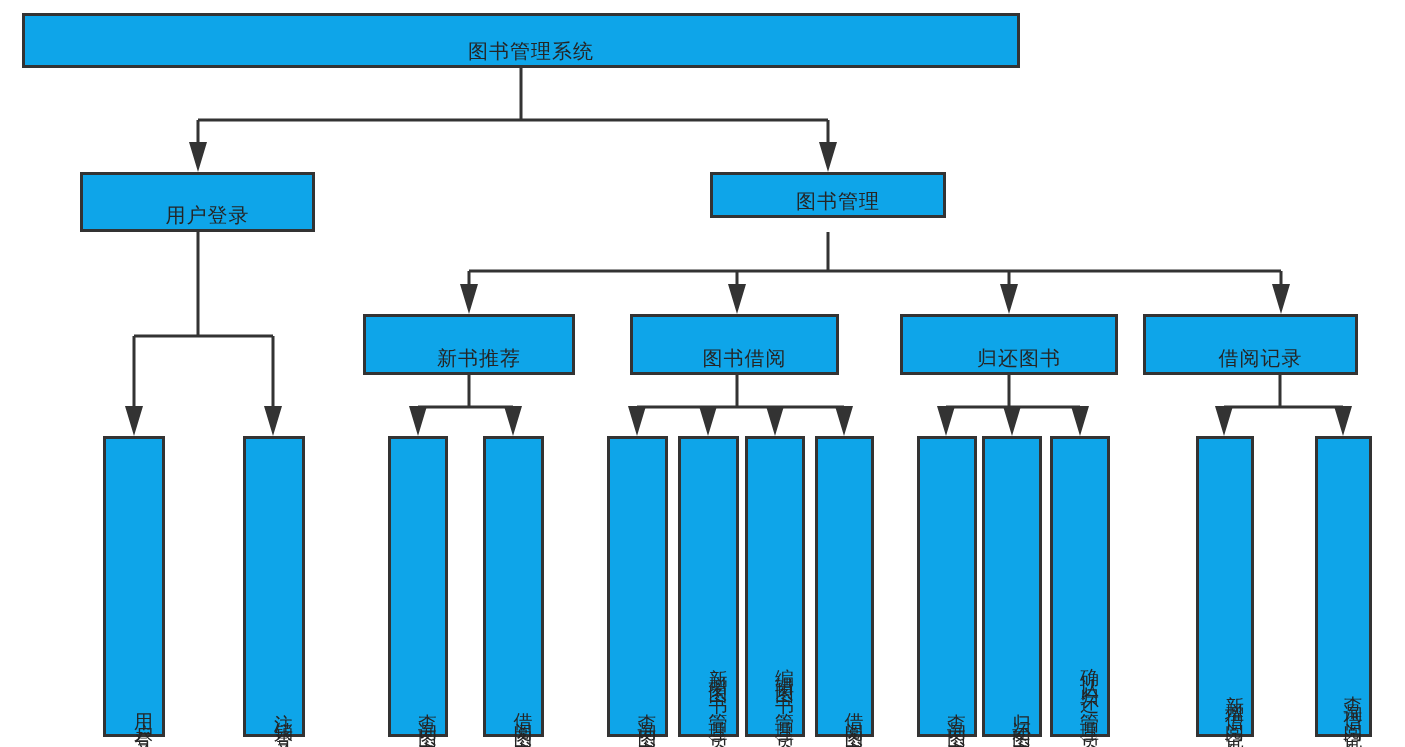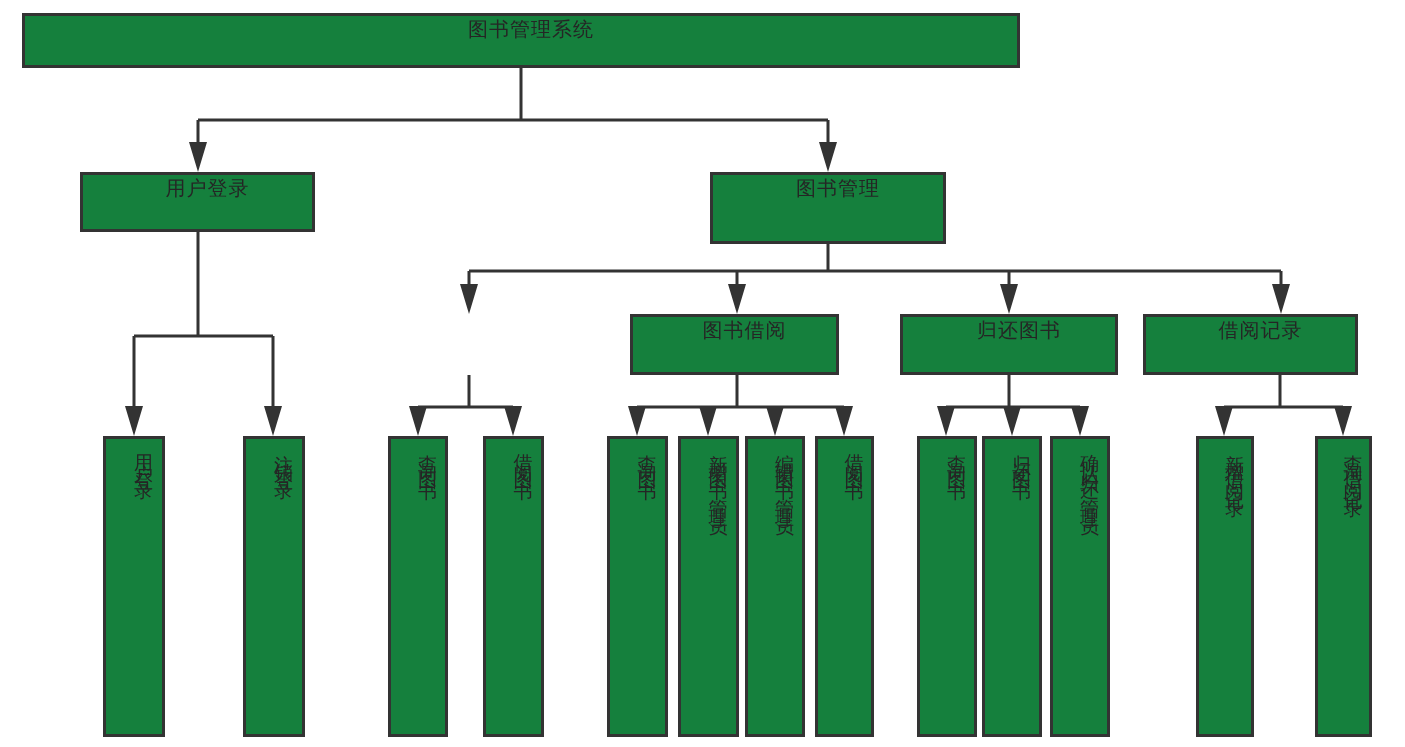--- a/index.html
+++ b/index.html
@@ -12,24 +12,24 @@
     overflow: hidden;
   }
   svg.connectors {
     position: absolute;
     left: 0; top: 0;
     z-index: 1;
   }
   .box {
     position: absolute;
     box-sizing: border-box;
-    background: #15803d;
+    background: #0ea5e9;
     border: 3px solid #333333;
     display: flex;
-    align-items: flex-start;
+    align-items: flex-end;
     justify-content: center;
     color: #252525;
     z-index: 2;
     padding-left: 20px;
   }
   .box.h { font-size: 20px; letter-spacing: 1px; }
   .box.v .vtext {
     writing-mode: vertical-rl;
     text-orientation: mixed;
     font-size: 19px;
@@ -78,24 +78,27 @@
       M1215 406 L1233 406 L1224 436 Z  M1334 406 L1352 406 L1343 436 Z"></path>
   </svg>
 
   <div class="box h" style="left:22px; top:13px; width:998px; height:55px">
     <span>图书管理系统</span>
   </div>
 
   <div class="box h" style="left:80px; top:172px; width:235px; height:60px">
     <span>用户登录</span>
   </div>
-  <div class="box h" style="left:710px; top:172px; width:236px; height:72px">
+  <div class="box h" style="left:710px; top:172px; width:236px; height:46px">
     <span>图书管理</span>
   </div>
 
+  <div class="box h" style="left:363px; top:314px; width:212px; height:61px">
+    <span>新书推荐</span>
+  </div>
   <div class="box h" style="left:630px; top:314px; width:209px; height:61px">
     <span>图书借阅</span>
   </div>
   <div class="box h" style="left:900px; top:314px; width:218px; height:61px">
     <span>归还图书</span>
   </div>
   <div class="box h" style="left:1143px; top:314px; width:215px; height:61px">
     <span>借阅记录</span>
   </div>
 

